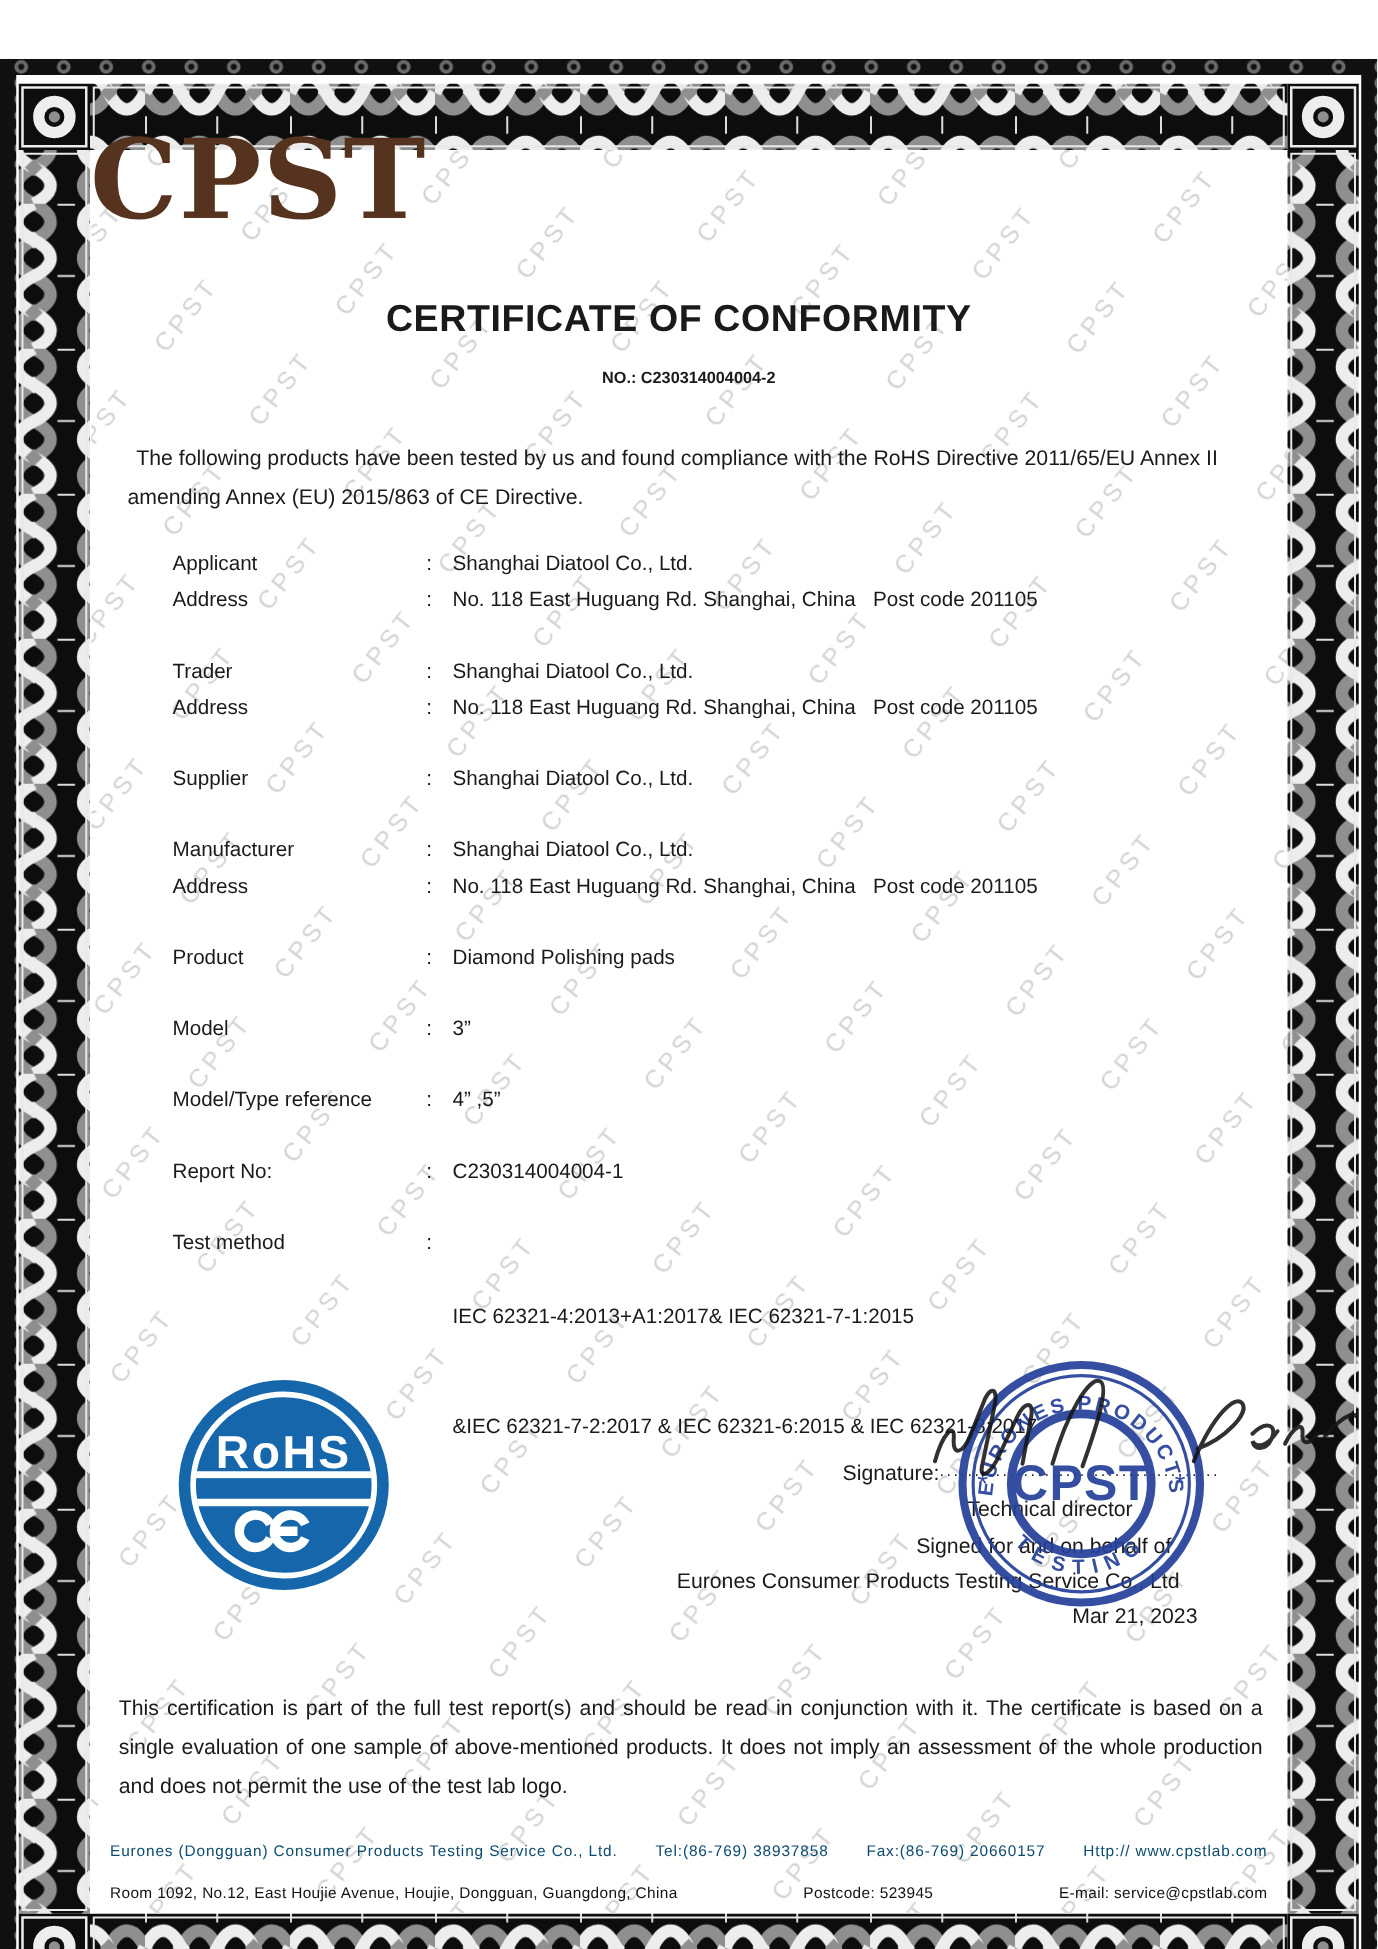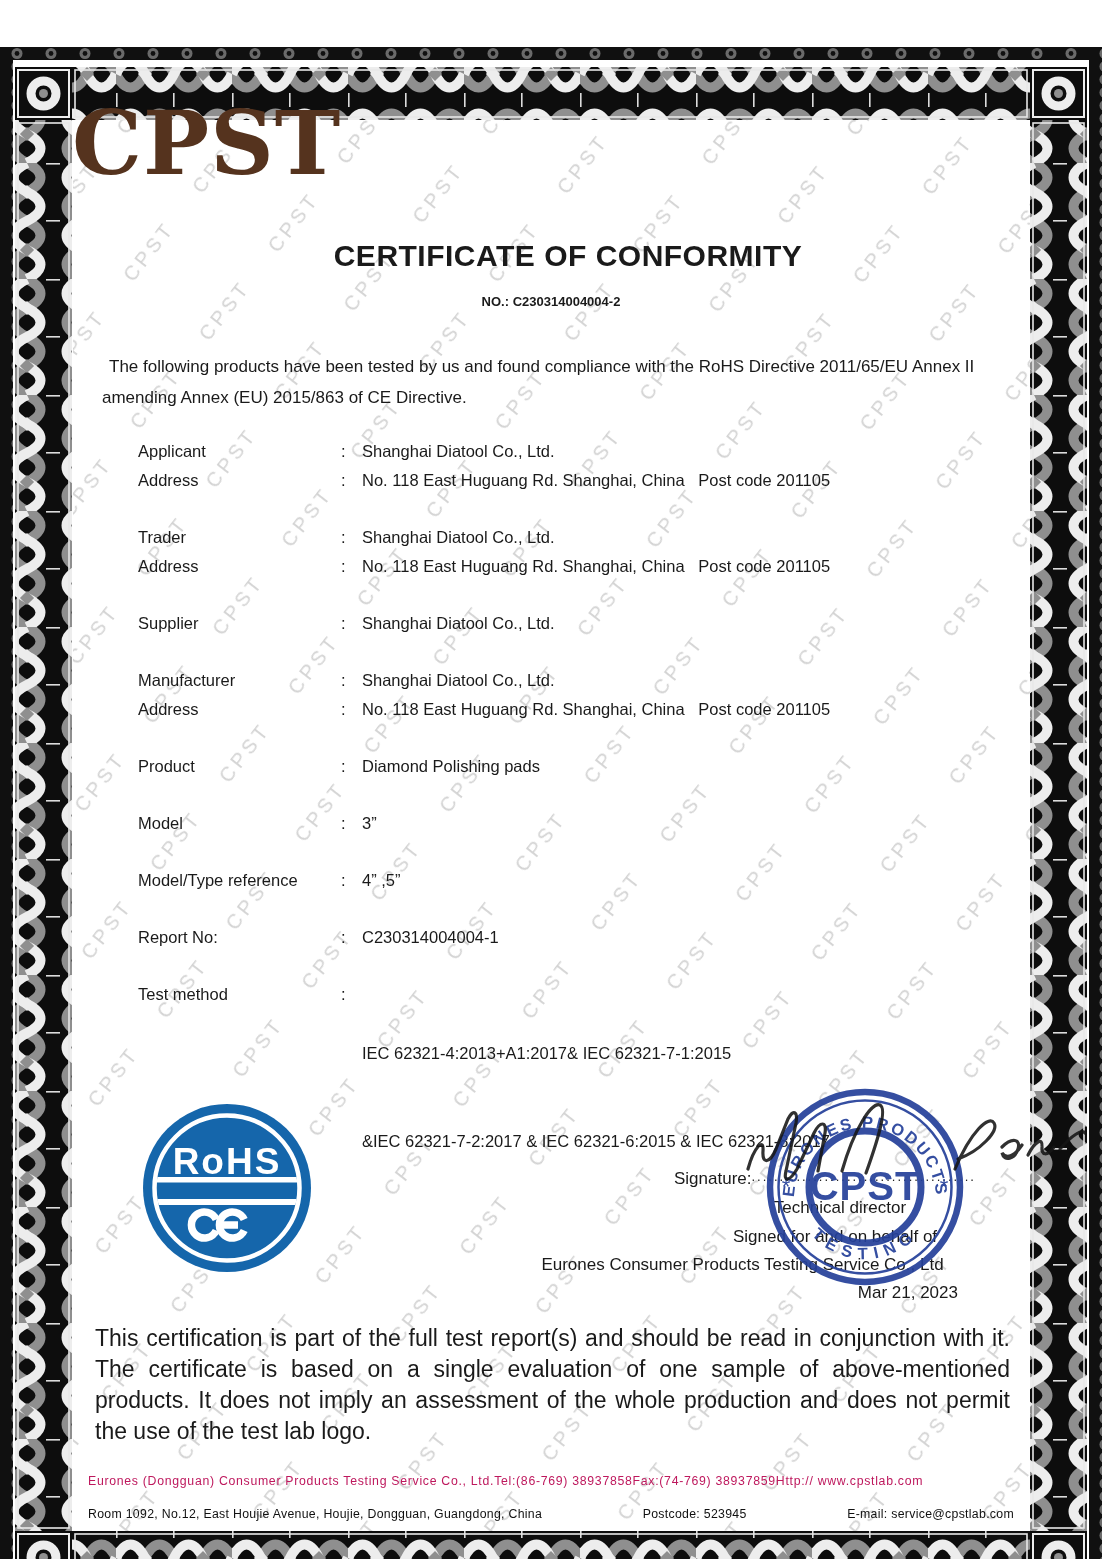--- a/index.html
+++ b/index.html
@@ -3,43 +3,43 @@
 <meta charset="utf-8">
 <style>
   html,body{margin:0;padding:0;background:#ffffff;}
   .page{position:relative;width:1102px;height:1559px;background:#ffffff;overflow:hidden;
         font-family:"Liberation Sans", sans-serif;color:#1a1a1a;margin-top:47px;}
   .abs{position:absolute;}
   .border-svg{position:absolute;left:0;top:0;z-index:0;}
   
   .logo{left:72px;top:52px;font-family:"DejaVu Serif", serif;font-weight:bold;
         font-size:88px;line-height:1;color:#55331e;letter-spacing:1px;z-index:3;}
-  .title{left:89px;top:192px;width:958px;text-align:center;font-size:30px;font-weight:bold;
+  .title{left:64px;top:192px;width:958px;text-align:center;font-size:30px;font-weight:bold;
          letter-spacing:0.5px;z-index:3;}
   .cert-no{left:72px;top:247px;width:958px;text-align:center;font-size:13px;font-weight:bold;z-index:3;}
   .intro{left:102px;top:304px;width:900px;font-size:17px;line-height:31px;text-indent:7px;z-index:3;}
   .fields{left:138px;top:390px;width:880px;z-index:3;}
   .row{display:flex;line-height:29px;font-size:16.5px;}
   .gap{margin-top:28px;}
   .f-label{width:203px;flex:none;}
   .f-colon{width:21px;flex:none;}
   .f-value{white-space:pre-wrap;}
   .tm-line{line-height:30px;}
   .sig-label{left:674px;top:1122px;font-size:17px;z-index:2;white-space:nowrap;}
   .dots{font-size:13px;letter-spacing:2px;vertical-align:3px;color:#222;}
   .sig-role{left:740px;top:1151px;width:200px;text-align:center;font-size:17px;z-index:2;}
   .sig-behalf{left:655px;top:1180px;width:360px;text-align:center;font-size:17px;z-index:2;}
   .sig-company{left:505px;top:1208px;width:475px;text-align:center;font-size:17px;z-index:2;}
   .sig-date{left:758px;top:1236px;width:200px;text-align:right;font-size:17px;z-index:2;}
   .rohs-svg{left:139px;top:1053px;z-index:3;}
   .stamp-svg{left:760px;top:1035px;z-index:4;opacity:0.92;}
   .scrawl-svg{left:730px;top:1038px;z-index:5;}
-  .disclaimer{left:95px;top:1276px;width:915px;font-size:23px;line-height:31px;text-align:justify;z-index:3;}
-  .footer1{left:88px;top:1427px;width:926px;display:flex;
-           font-size:12.3px;letter-spacing:0.7px;color:#be185d;z-index:3;white-space:nowrap;}
+  .disclaimer{left:95px;top:1304px;width:915px;font-size:17px;line-height:31px;text-align:justify;z-index:3;}
+  .footer1{left:88px;top:1427px;width:926px;display:flex;justify-content:space-between;
+           font-size:12.3px;letter-spacing:0.7px;color:#0c4a6e;z-index:3;white-space:nowrap;}
   .footer2{left:88px;top:1460px;width:926px;display:flex;justify-content:space-between;
            font-size:12.3px;letter-spacing:0.3px;color:#111;z-index:3;white-space:nowrap;text-align:right;}
 </style>
 </head>
 <body>
 
 <div class="page">
 
   <svg class="border-svg" width="1102" height="1559" viewBox="0 0 1102 1559">
     <defs>
@@ -251,21 +251,21 @@
       <path d="M272,62 C282,52 291,54 288,64 C285,74 274,77 272,68 C276,74 284,72 292,60"></path>
       <path d="M298,70 C305,56 313,52 312,62 C311,70 317,72 324,62 M330,64 C342,50 352,44 355,48"></path>
     </g>
   </svg>
 
   <div class="abs disclaimer">This certification is part of the full test report(s) and should be read in conjunction with it. The certificate is based on a single evaluation of one sample of above-mentioned products. It does not imply an assessment of the whole production and does not permit the use of the test lab logo.</div>
 
   <div class="abs footer1">
     <span>Eurones (Dongguan) Consumer Products Testing Service Co., Ltd.</span>
     <span>Tel:(86-769) 38937858</span>
-    <span>Fax:(74-769) 38937859</span>
+    <span>Fax:(86-769) 20660157</span>
     <span>Http:// www.cpstlab.com</span>
   </div>
   <div class="abs footer2">
     <span>Room 1092, No.12, East Houjie Avenue, Houjie, Dongguan, Guangdong, China</span>
     <span>Postcode: 523945</span>
     <span>E-mail:   service@cpstlab.com</span>
   </div>
 
 </div>
 

